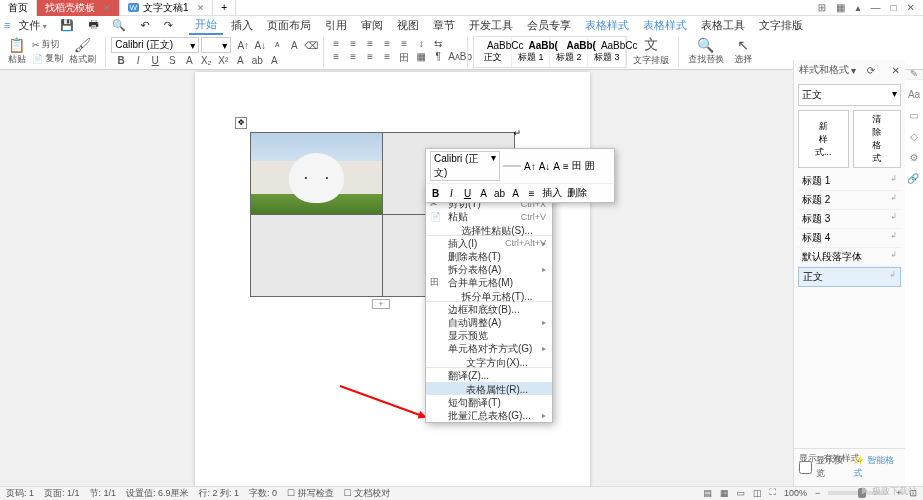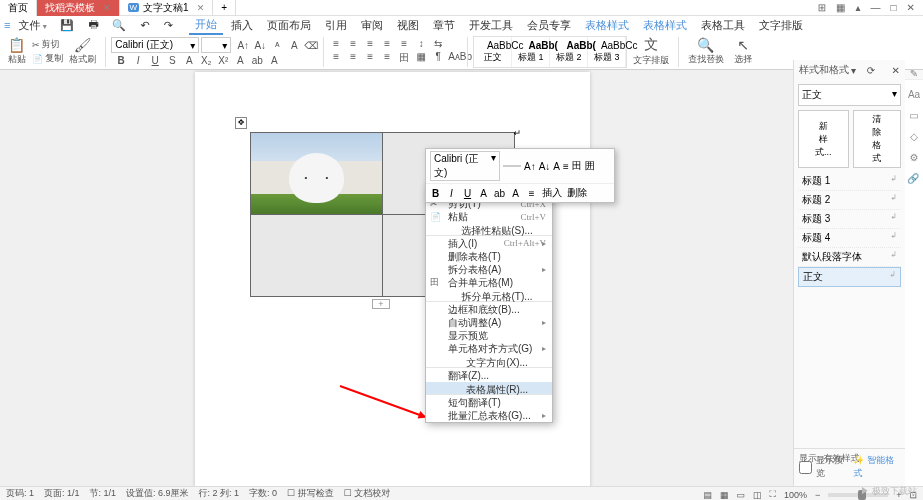--- a/index.html
+++ b/index.html
@@ -75,21 +75,21 @@
 .mini-toolbar .row1 { display:flex; align-items:center; gap:3px; padding:2px 4px; border-bottom:1px solid #eee; font-size:10px;}
 .mini-toolbar .ff { border:1px solid #ccc; padding:0 3px; width:70px; display:flex; justify-content:space-between;}
 .mini-toolbar .fs { border:1px solid #ccc; padding:0 3px; width:18px;}
 .mini-toolbar .row2 { display:flex; align-items:center; gap:5px; padding:2px 4px; font-size:10px;}
 .mini-toolbar .row2 span { display:inline-block; min-width:11px; text-align:center;}
 
 
 .ctx { position:absolute; left:425px; top:183px; width:128px; background:#fff; border:1px solid #bcbcbc; box-shadow:2px 2px 8px rgba(0,0,0,0.3); z-index:3; font-size:10px; color:#333;}
 .ctx .item { display:flex; align-items:center; padding:1px 6px 1px 22px; height:13px; position:relative;}
 .ctx .item.sep-after { border-bottom:1px solid #e5e5e5; margin-bottom:1px; padding-bottom:2px;flex-direction:column;}
-.ctx .item .sc { margin-left:auto; color:#888; font-size:9px;font-family:Liberation Serif, serif;}
+.ctx .item .sc { margin-left:auto; color:#888; font-size:9px;}
 .ctx .item .sub { margin-left:auto; color:#888; font-size:8px;}
 .ctx .item.hl { background:#d6e6f5;}
 .ctx .item .ic { position:absolute; left:4px; font-size:9px; color:#666;}
 
 
 .taskpane { position:absolute; right:18px; top:60px; width:112px; bottom:14px; border-left:1px solid #ddd; background:#fafafa; font-size:10px;}
 .taskpane .hdr { padding:3px 5px; display:flex; align-items:center; color:#555;}
 .taskpane .hdr .close { margin-left:auto; }
 .taskpane .sel { margin:4px; border:1px solid #ccc; padding:3px; background:#fff; display:flex; justify-content:space-between;}
 .taskpane .btnrow { display:flex; gap:4px; margin:0 4px 4px;}
@@ -100,21 +100,21 @@
 .taskpane .list .li .ret { color:#aaa; font-size:8px;}
 .taskpane .list .li.sel2 { background:#e6f0fb; border:1px solid #a6c8e6;}
 .taskpane .foot { position:absolute; bottom:18px; left:0; right:0; padding:3px 5px; font-size:9px; color:#666; display:flex; align-items:center; gap:4px; border-top:1px solid #e0e0e0;}
 .taskpane .foot2 { position:absolute; bottom:4px; left:0; right:0; padding:2px 5px; font-size:9px; color:#666; display:flex; align-items:center; gap:4px;}
 .taskpane .foot2 .lnk { color:#4a90d9; margin-left:auto;}
 
 
 .sidebar-icons { position:absolute; right:2px; top:60px; width:14px; display:flex; flex-direction:column; gap:10px; align-items:center; padding-top:8px; color:#888; font-size:10px;}
 
 
-.statusbar { position:absolute; left:0; right:0; bottom:0; height:14px; background:#f4f4f4; border-top:1px solid #ddd; display:flex; align-items:flex-end; font-size:9px; color:#555; padding:0 6px; gap:10px;}
+.statusbar { position:absolute; left:0; right:0; bottom:0; height:14px; background:#f4f4f4; border-top:1px solid #ddd; display:flex; align-items:flex-start; font-size:9px; color:#555; padding:0 6px; gap:10px;}
 .statusbar .right { margin-left:auto; display:flex; gap:8px; align-items:center;}
 .zoom-track { width:60px; height:4px; background:#ddd; position:relative;}
 .zoom-thumb { position:absolute; left:50%; top:-3px; width:8px; height:10px; background:#888; border-radius:2px;}
 
 
 .wm { position:absolute; right:6px; bottom:2px; font-size:9px; color:#bbb; z-index:9;}
 </style>
 </head>
 <body>
 

